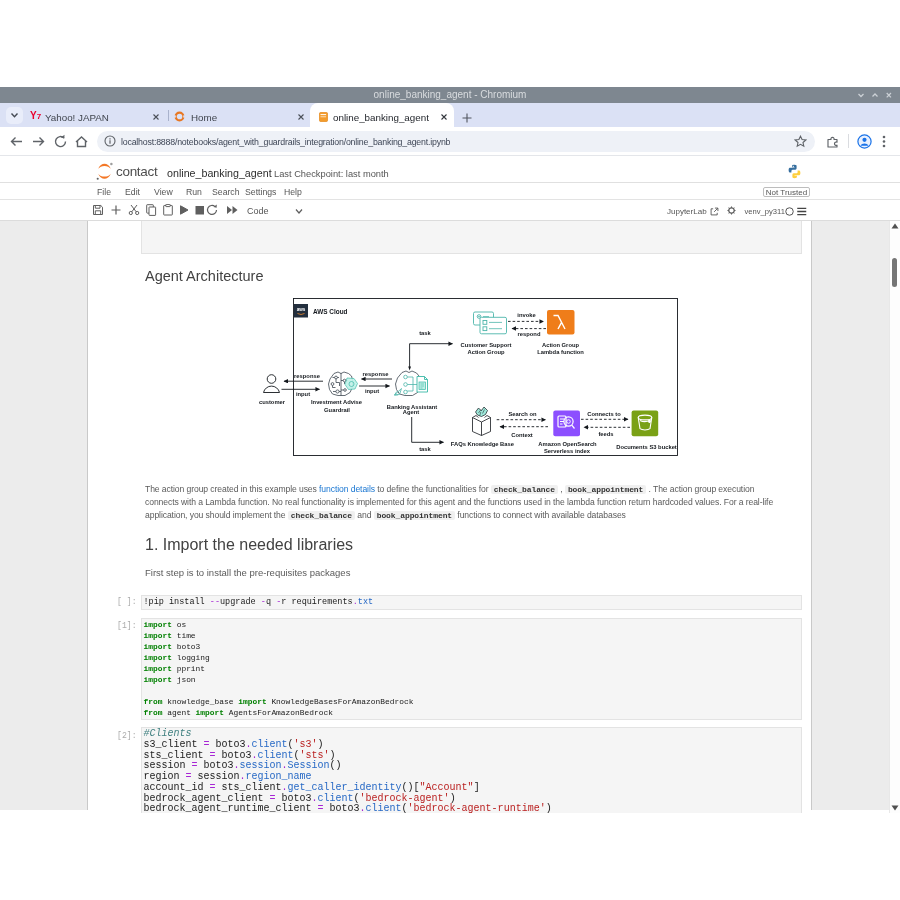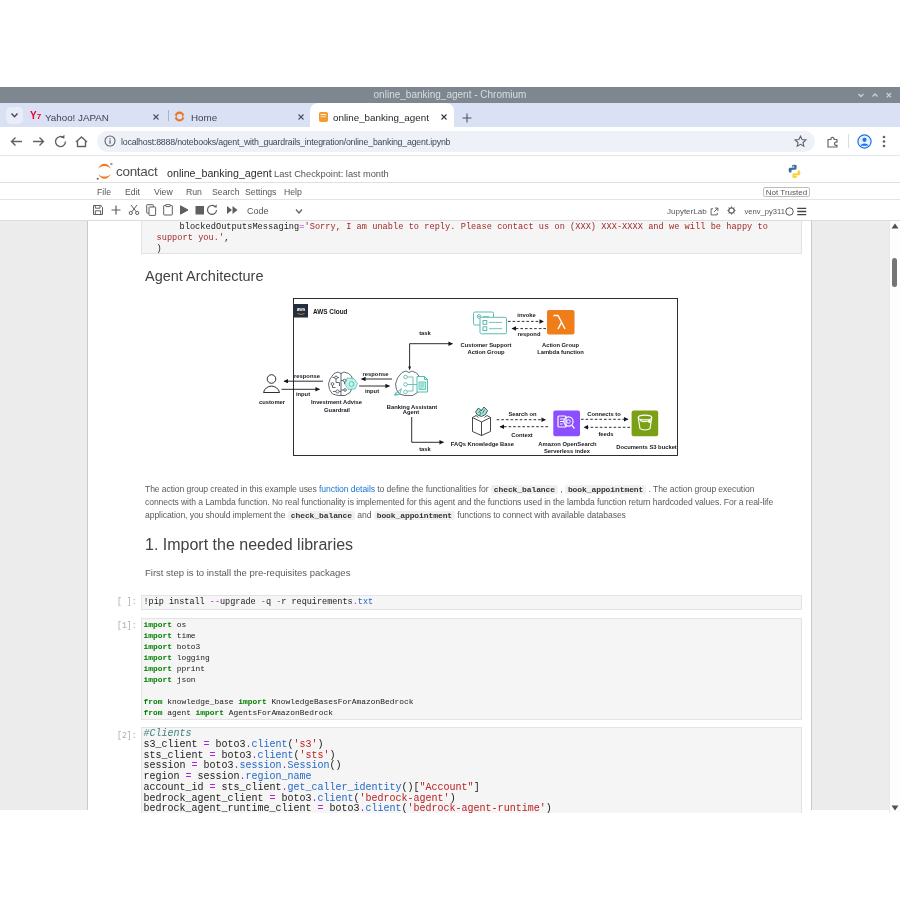--- a/index.html
+++ b/index.html
@@ -198,23 +198,20 @@
     <div class="abs" style="left:889px;top:0;width:11px;height:592px;background:#fdfdfd;border-left:1px solid #e8e8e8;"></div>
     <svg class="abs" style="left:891px;top:2px;" width="8" height="6" viewBox="0 0 8 6">
         <path d="M4 0.5 L7.5 5.5 H0.5 Z" fill="#505050"></path>
       </svg>
     <div class="abs" style="left:891.5px;top:37px;width:5.5px;height:29px;background:#757575;border-radius:3px;"></div>
     <svg class="abs" style="left:891px;top:584px;" width="8" height="6" viewBox="0 0 8 6">
         <path d="M4 5.5 L7.5 0.5 H0.5 Z" fill="#505050"></path>
       </svg>
 
     <div class="abs" style="left:141px;top:0;width:661px;height:33px;background:#f5f5f5;border:1px solid #e3e3e3;border-top:none;"></div>
-    <div class="abs mono pre" style="left:143.5px;top:1px;font-size:8.6px;letter-spacing:0.05px;line-height:11px;color:#1a1a1a;"><span style="margin-left:36px">blockedOutputsMessaging<span class="op">=</span><span style="color:#a02a2a">'Sorry, I am unable to reply. Please contact us on (XXX) XXX-XXXX and we will be happy to</span></span>
-<span style="margin-left:13px"><span style="color:#a02a2a">support you.'</span>,</span>
-<span style="margin-left:13px">)</span></div>
 
     <div class="abs" style="left:145px;top:47px;font-size:14.5px;color:#424242;">Agent Architecture</div>
 
     <svg id="diagram" class="abs" style="left:255px;top:75px;" width="430" height="165" viewBox="0 0 430 165">
       <defs>
         <marker id="ar" markerWidth="6" markerHeight="6" refX="4.5" refY="2.5" orient="auto">
             <path d="M0 0 L5 2.5 L0 5 Z" fill="#14181d"></path>
           </marker>
       </defs>
       <g font-family="Liberation Sans, sans-serif" font-size="5.8" font-weight="bold" fill="#14181d">

